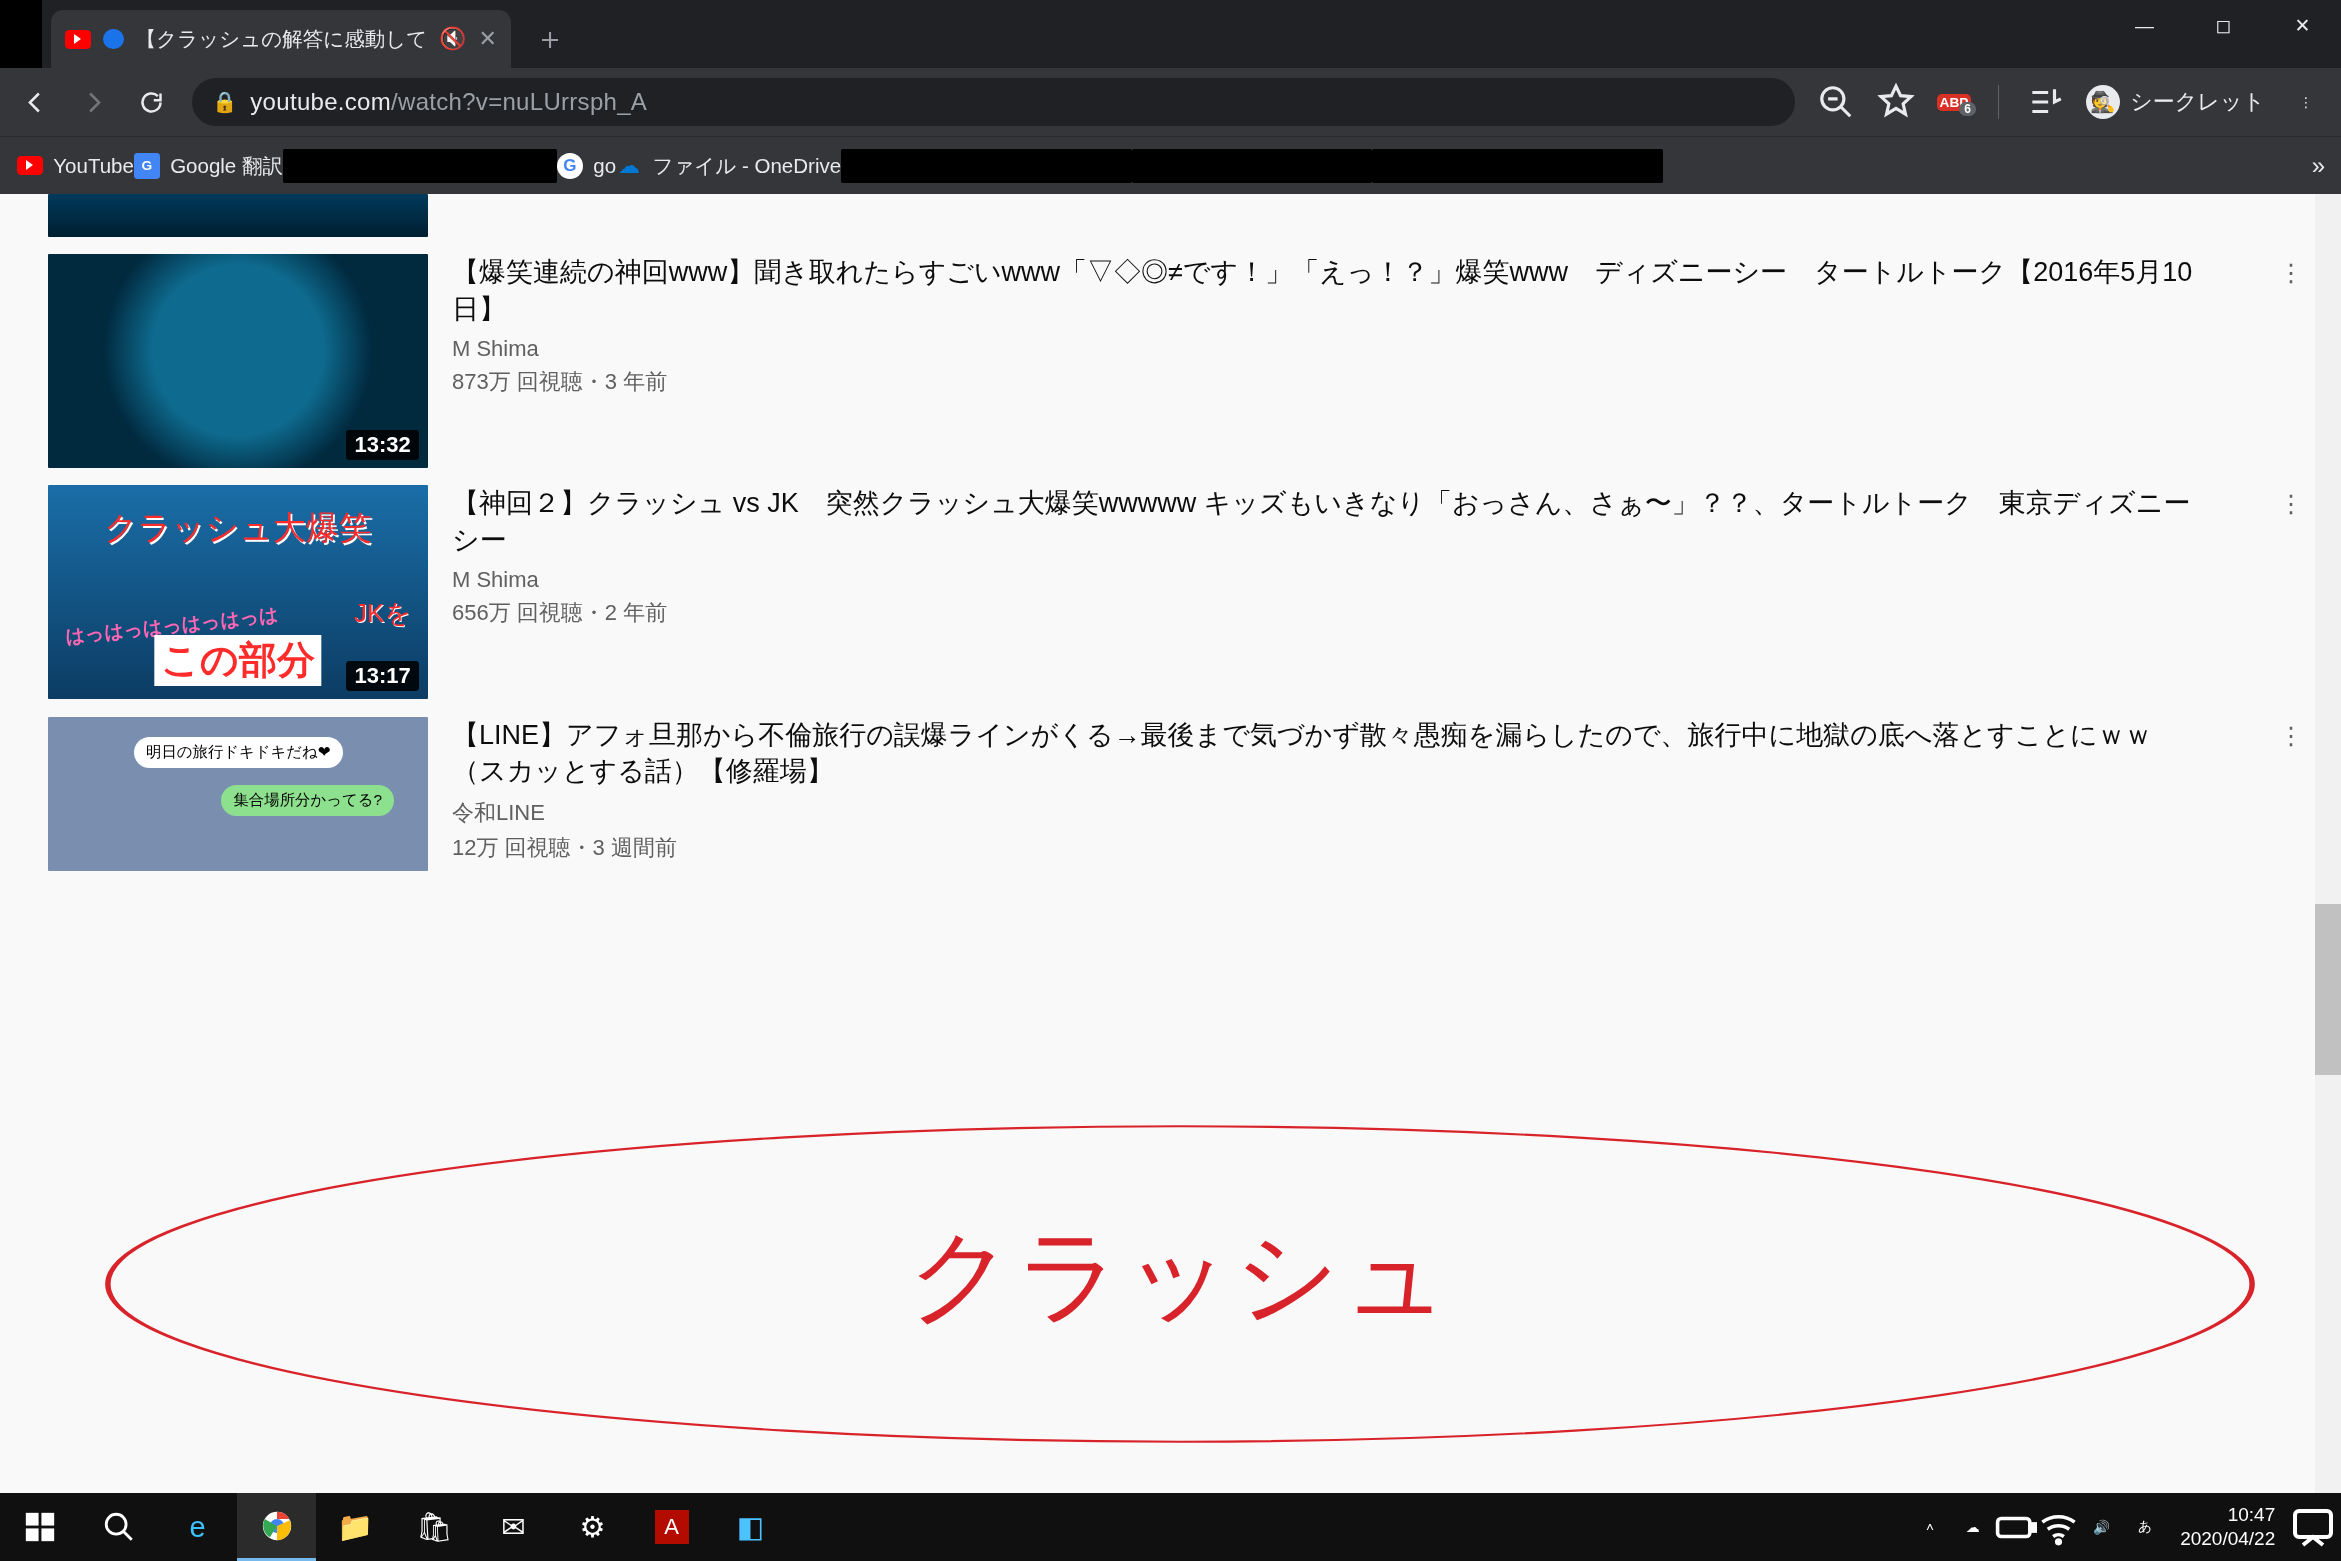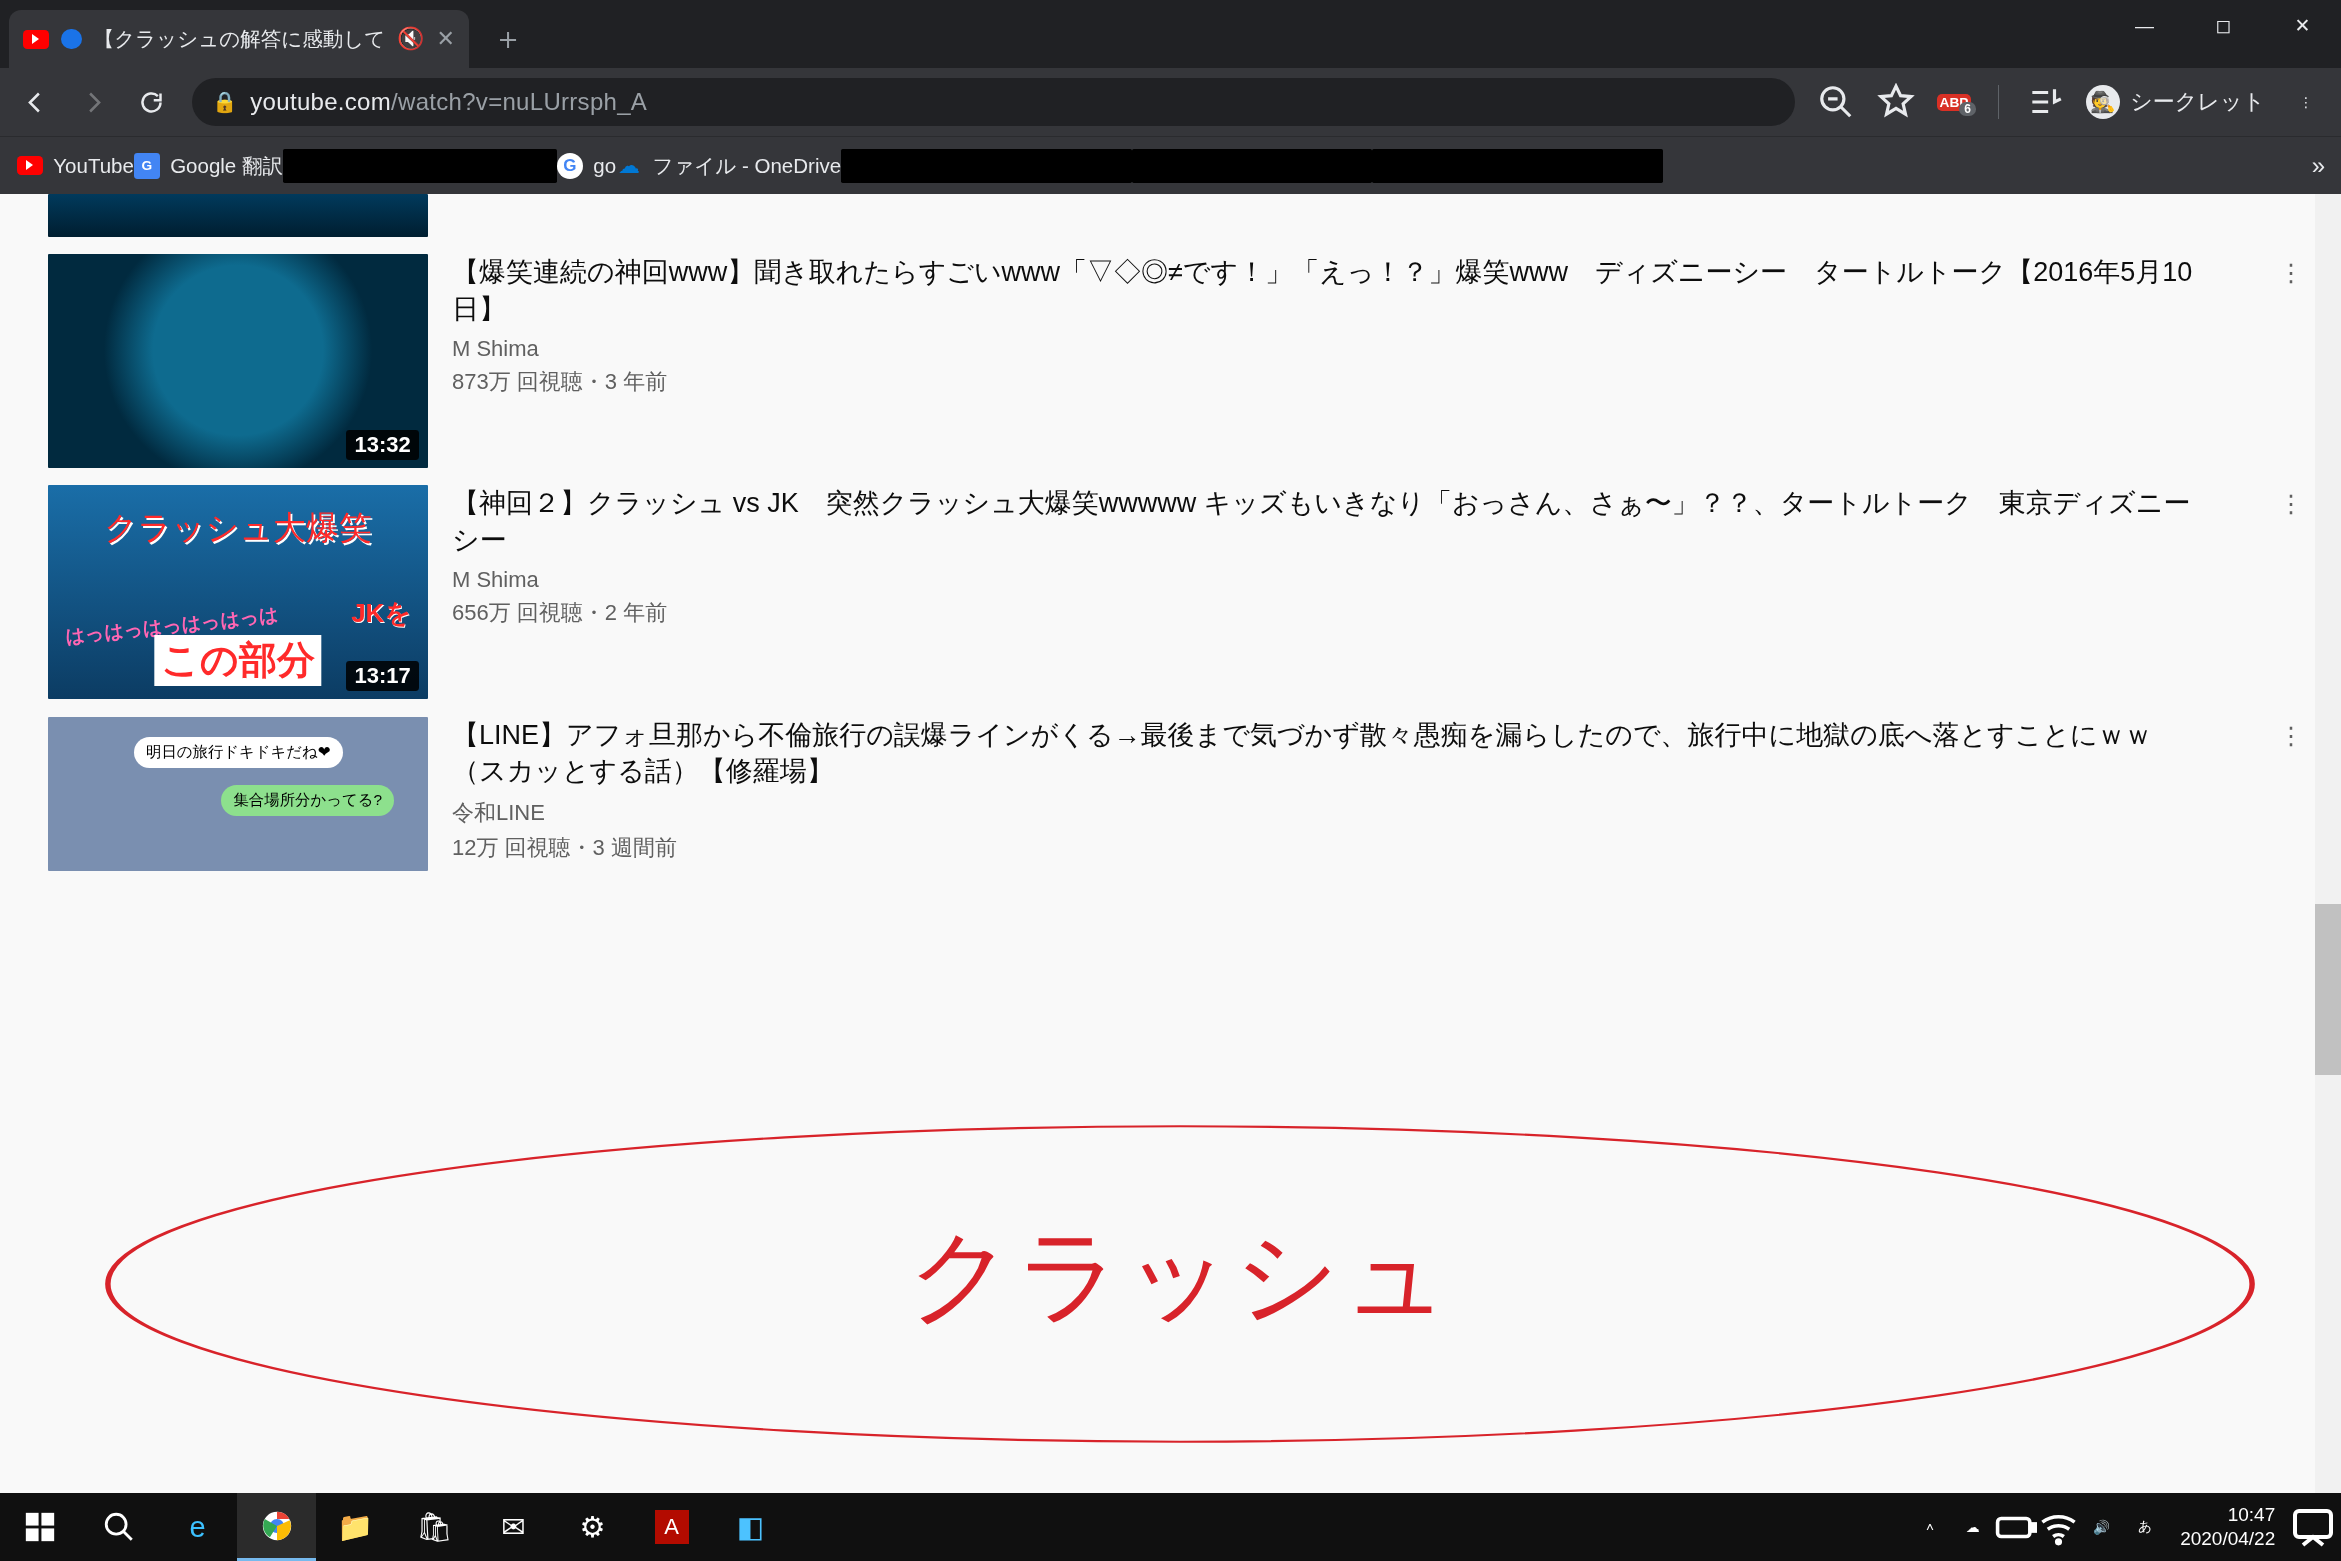--- a/index.html
+++ b/index.html
@@ -1,20 +1,20 @@
 <!DOCTYPE html>
 <html style="font-size:13.7px"><head>
 <meta charset="utf-8">
 <style>
 * { margin: 0; padding: 0; box-sizing: border-box; font-family: "Segoe UI", Arial, sans-serif; }
 html, body { width: 2342px; height: 1561px; overflow: hidden; background: #000; }
 
 
 .browser { width: 2342px; height: 1561px; display: flex; flex-direction: column; }
-.tabbar { height: 68px; background: #202124; display: flex; align-items: flex-end; padding-left: 8.6px; }
+.tabbar { height: 68px; background: #202124; display: flex; align-items: flex-end; padding-left: 8.6px; margin-left: 42px; }
 .tab { height: 58px; background: #35363a; border-radius: 12px 12px 0 0; display: flex; align-items: center; padding: 0 13.7px; gap: 12px; min-width: 454px; }
 .tab .favicon { width: 27px; height: 27px; display: flex; align-items: center; justify-content: center; }
 .tab .dot { width: 20.5px; height: 20.5px; border-radius: 50%; background: #1a73e8; }
 .tab-title { color: #e8eaed; font-size: 20.5px; white-space: nowrap; overflow: hidden; text-overflow: ellipsis; flex: 1; }
 .tab .mute-icon, .tab .close-icon { color: #9aa0a6; font-size: 22px; cursor: pointer; }
 .new-tab { width: 48px; height: 48px; display: flex; align-items: center; justify-content: center; color: #9aa0a6; font-size: 31px; margin-left: 15.4px; margin-bottom: 5.1px; cursor: pointer; }
 .win-controls { margin-left: auto; display: flex; height: 51px; align-self: flex-start; }
 .win-controls div { width: 79px; display: flex; align-items: center; justify-content: center; color: #e8eaed; font-size: 19px; cursor: pointer; }
 
 .addrbar { height: 68px; background: #35363a; display: flex; align-items: center; padding: 0 10.3px; gap: 6.8px; }
@@ -50,21 +50,21 @@
 .title { font-size: 27px; color: #0d0d0d; line-height: 1.35; margin-bottom: 8.6px; }
 .chan { font-size: 22px; color: #606060; margin-bottom: 5.1px; }
 .stats { font-size: 22px; color: #606060; }
 .row-menu { width: 34px; display: flex; justify-content: center; padding-top: 5.1px; color: #606060; font-size: 24px; cursor: pointer; }
 
 
 .th0 { background: linear-gradient(#013a5c,#001e30); }
 .th1 { background: radial-gradient(circle at 50% 45%, #0e6b8f 0 38%, #012a3f 60%); }
 .th2 { background: linear-gradient(#1a6ea8,#0c3c63); position: relative; }
 .th2 .txtA { position:absolute; top:20.5px; left:0; right:0; text-align:center; color:#ff2a2a; font-size:33px; font-weight:400; text-shadow:1.7px 1.7px #fff; }
-.th2 .txtB { position:absolute; top:111px; right:17px; color:#ff2a2a; font-size:26px; font-weight:700; text-shadow:0.9px 0.9px #fff; }
+.th2 .txtB { position:absolute; top:111px; right:17px; color:#ff2a2a; font-size:26px; font-weight:400; text-shadow:0.9px 0.9px #fff; }
 .th2 .txtC { position:absolute; bottom:13.7px; left:50%; transform:translateX(-50%); color:#ff2a2a; font-size:38px; font-weight:900; background:#fff; padding:0 6.8px; }
 .th2 .ha { position:absolute; bottom:60px; left:17px; color:#ff66b3; font-size:19px; font-weight:800; transform:rotate(-6deg);}
 .th3 { background: #7a8fb0; }
 .th3 .bbl1{position:absolute;top:20.5px;left:86px;background:#fff;border-radius:19px;padding:5.1px 12px;font-size:15.4px;}
 .th3 .bbl2{position:absolute;top:68px;right:34px;background:#8de08d;border-radius:19px;padding:5.1px 12px;font-size:15.4px;}
 
 
 .annot-wrap { position: absolute; left: 86px; right: 68px; top: 924px; bottom: 43px; }
 .ellipse { width: 100%; height: 100%; }
 .annot-text { position: absolute; left: 50%; top: 50%; transform: translate(-50%,-55%); color: #d8232a; font-size: 103px; font-family: "MS Mincho","Yu Mincho",serif; letter-spacing: 3.4px; }

